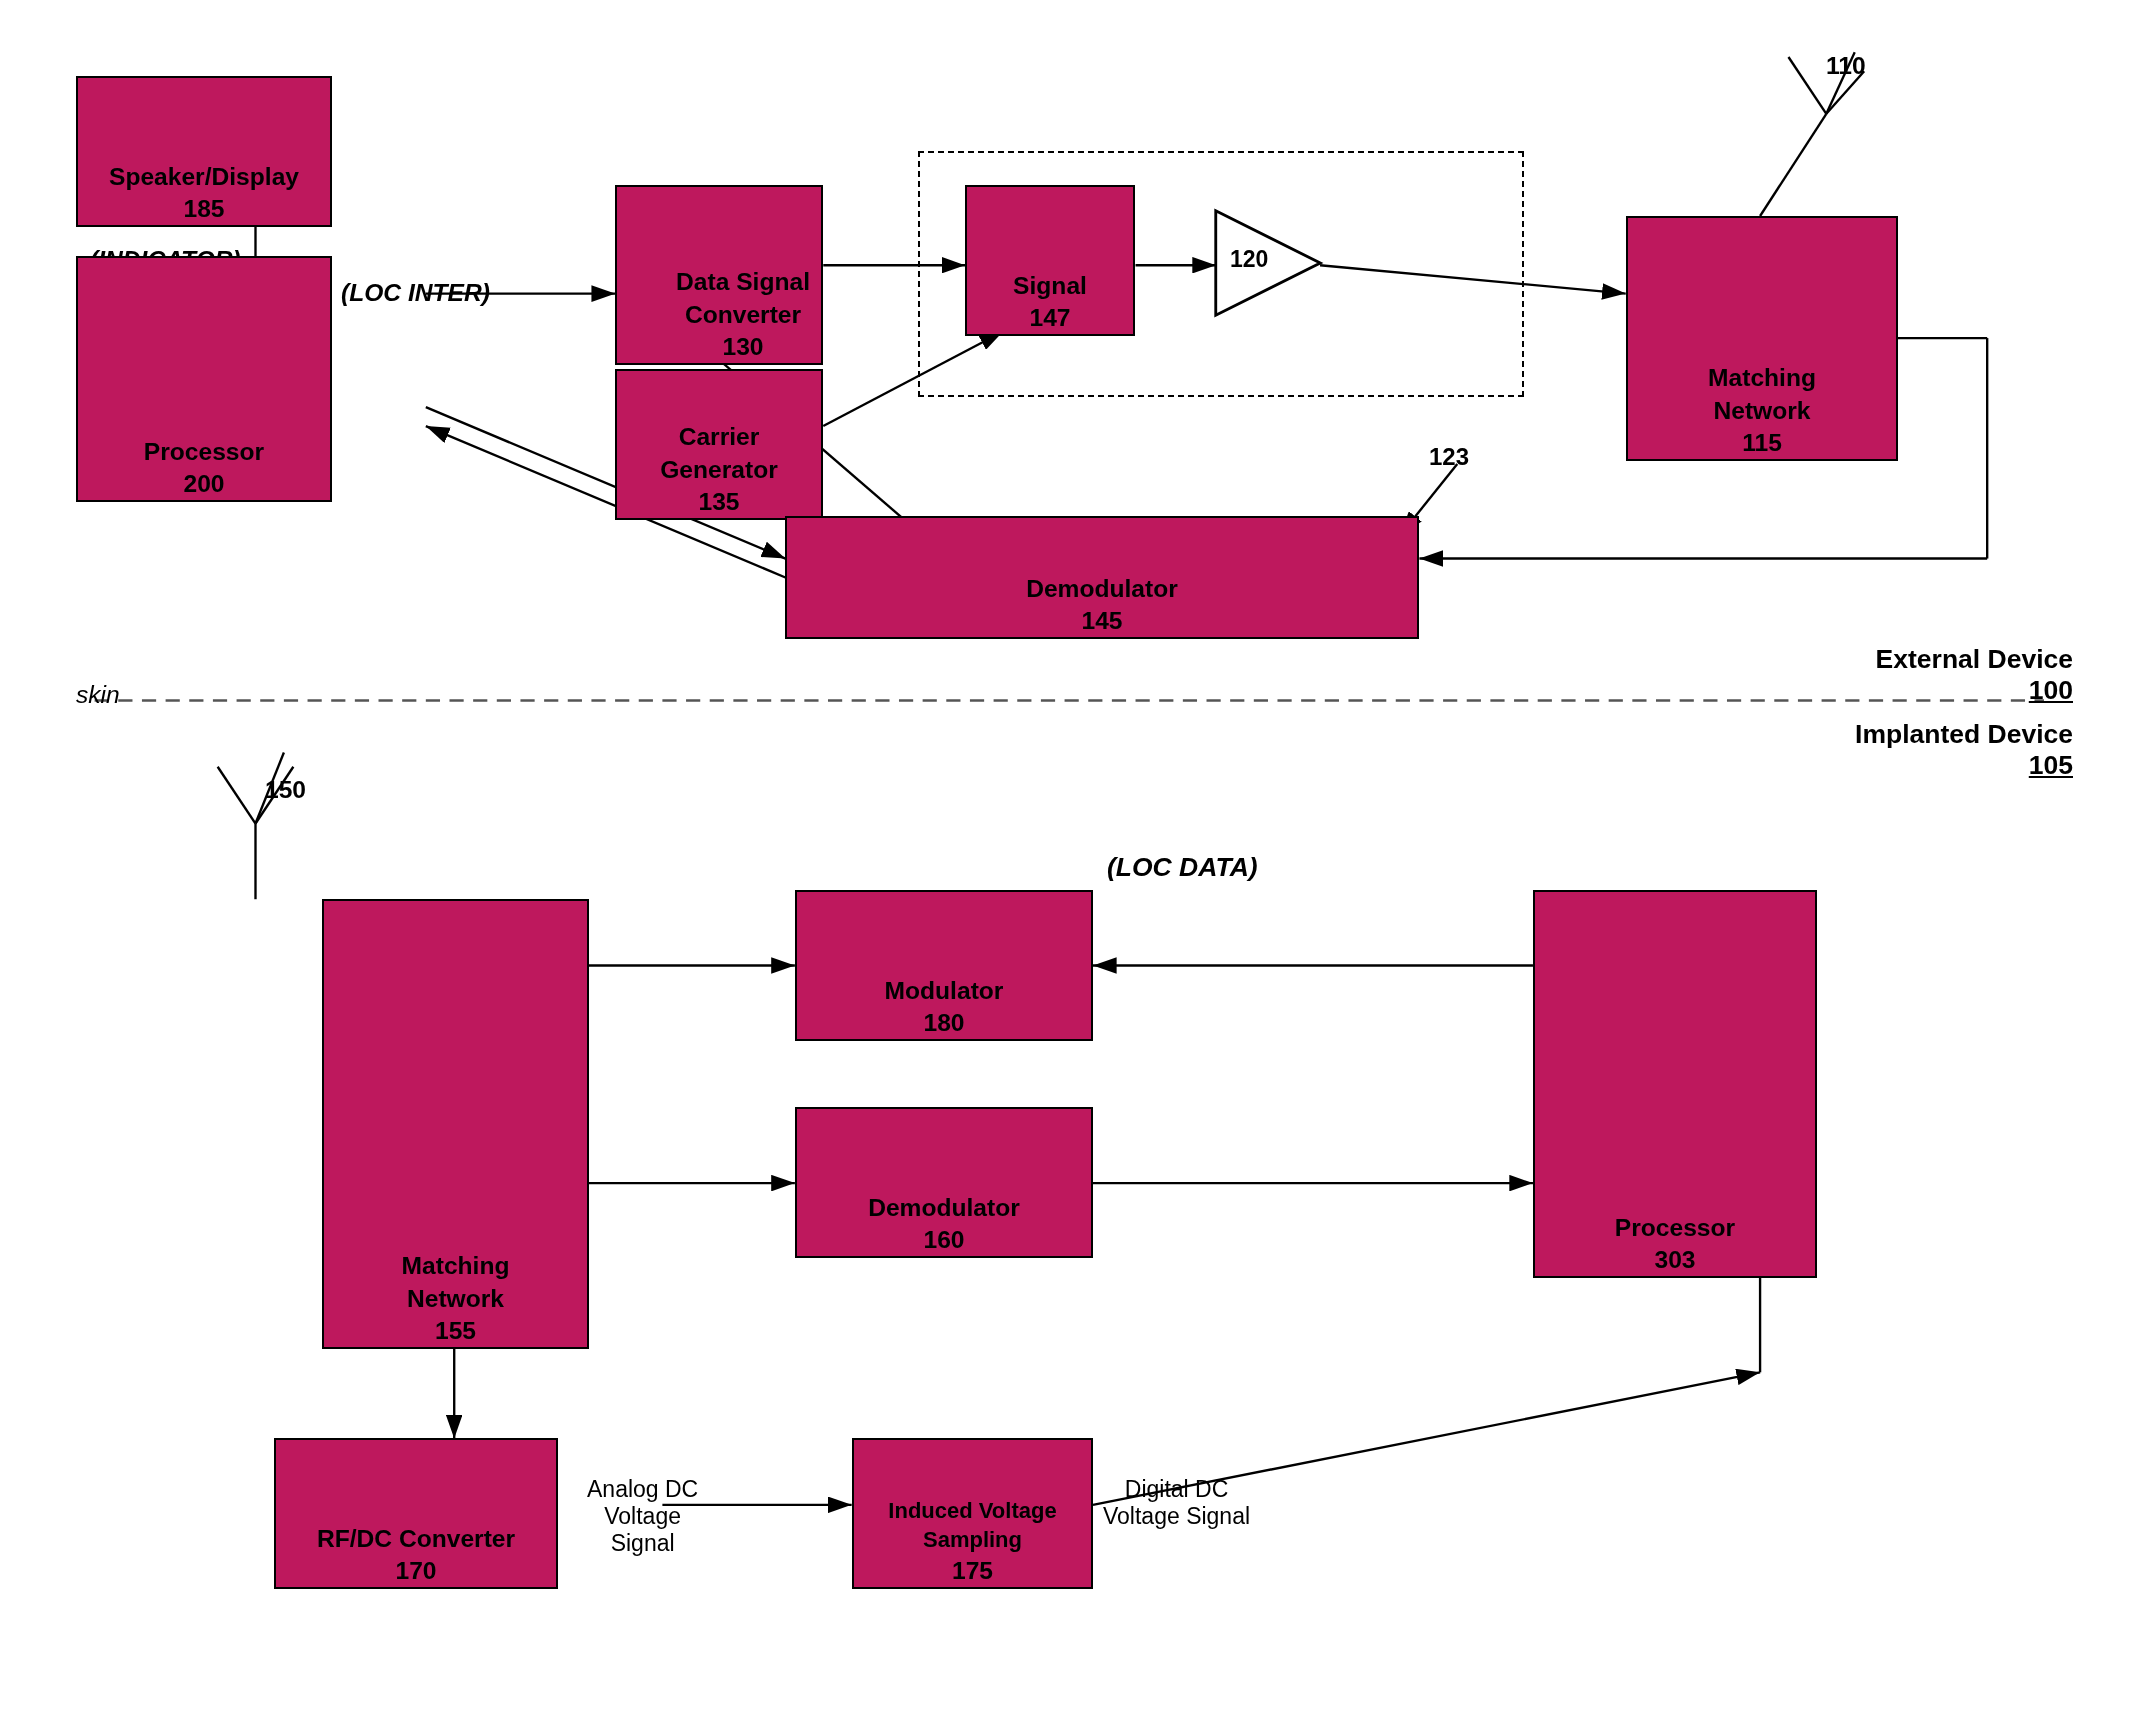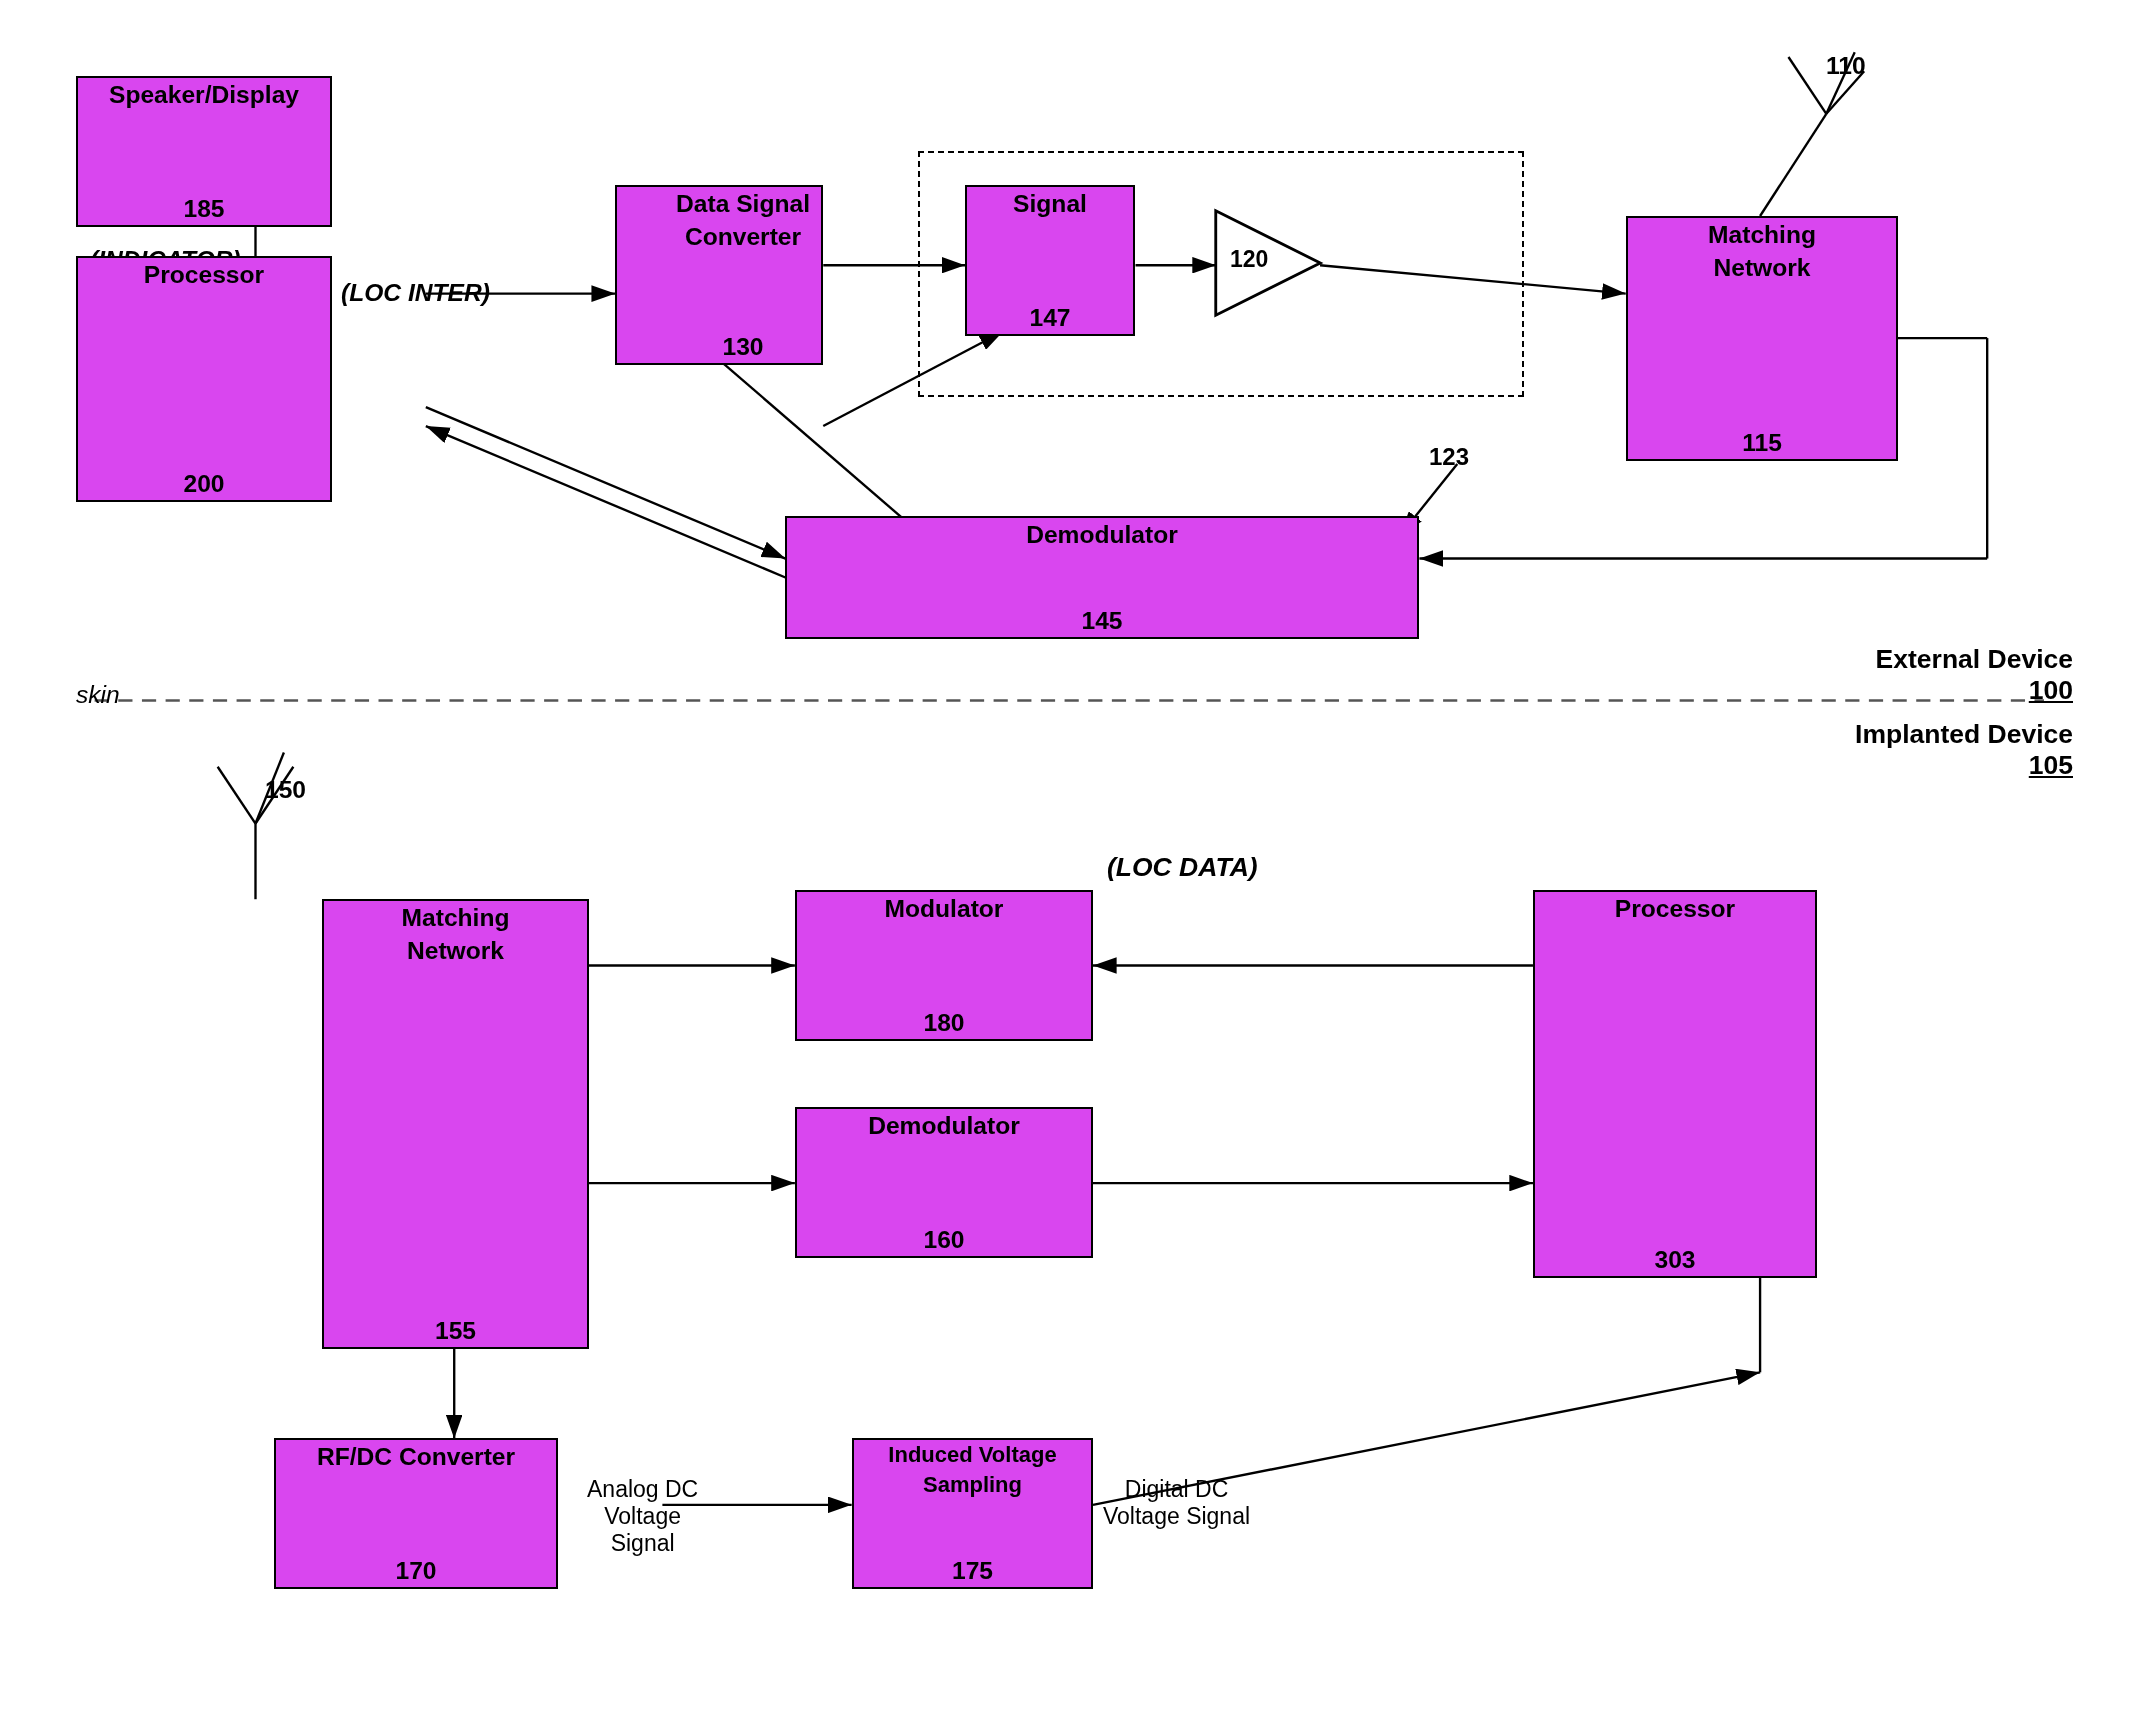--- a/index.html
+++ b/index.html
@@ -13,25 +13,25 @@
     }
     .diagram {
       position: absolute;
       top: 0; left: 0;
       width: 100%;
       height: 100%;
     }
     .block {
       position: absolute;
       border: 2.4px solid #000;
-      background: #d946ef;
+      background: #be185d;
       display: flex;
       flex-direction: column;
       align-items: center;
-      justify-content: space-between;
+      justify-content: flex-end;
       text-align: center;
       font-size: 24.6px;
       line-height: 1.3;
       font-weight: bold;
     }
     .block-label {
       font-size: 24.6px;
       font-weight: bold;
       text-align: center;
       line-height: 1.35;
@@ -162,20 +162,24 @@
 
   <div class="label-only" style="left:341px; top:279px; font-style:italic;">
     <span>(LOC INTER)</span>
   </div>
 
   <div class="block" style="left:615px; top:185px; width:208px; height:180px;padding-left:48px;">
     <span class="block-label">Data Signal<br>Converter</span>
     <span class="block-num">130</span>
   </div>
 
+  <div class="block" style="left:615px; top:369px; width:208px; height:151px;">
+    <span class="block-label">Carrier<br>Generator</span>
+    <span class="block-num">135</span>
+  </div>
 
   <div class="dashed-box" style="left:918px; top:151px; width:606px; height:246px;"></div>
 
   <div class="block" style="left:965px; top:185px; width:170px; height:151px;">
     <span class="block-label">Signal</span>
     <span class="block-num">147</span>
   </div>
 
   <svg style="position:absolute; left:1211px; top:206px; width:114px; height:114px;" viewBox="0 0 120 120">
     <polygon points="5,5 115,60 5,115" fill="white" stroke="black" stroke-width="3"></polygon>

